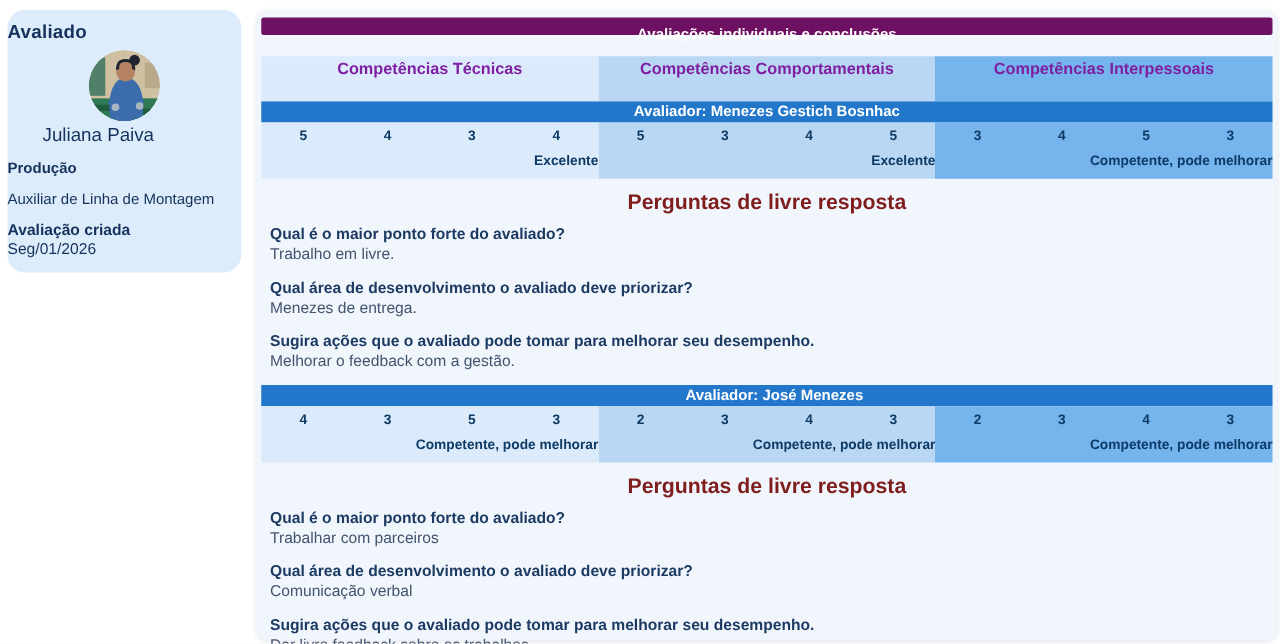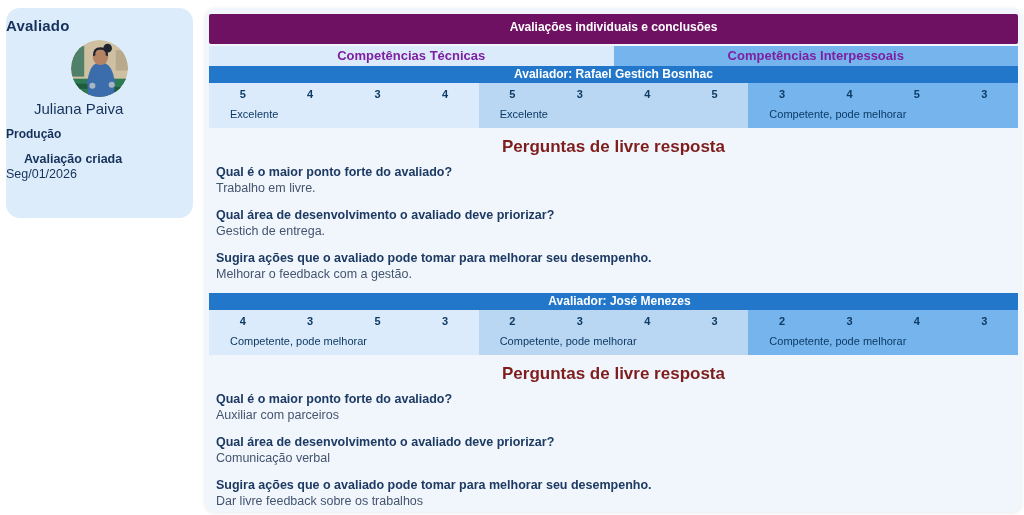--- a/index.html
+++ b/index.html
@@ -23,61 +23,61 @@
     border-radius:14px;
     text-align:left;
     padding-top:9px;
   }
   .profile-title{font-size:15px;font-weight:700;letter-spacing:.2px;}
   .avatar-wrap{margin:6px auto 2px auto;width:57px;height:57px;}
   .avatar-wrap svg{display:block;border-radius:50%;}
   .profile-name{font-size:15px;font-weight:400;margin-top:3px;margin-left:28px;}
   .profile-dept{font-size:12px;font-weight:700;margin-top:10px;}
   .profile-role{font-size:12px;font-weight:400;margin-top:11px;}
-  .profile-created{font-size:12.5px;font-weight:700;margin-top:11px;padding-left:18px;}
+  .profile-created{font-size:12.5px;font-weight:700;margin-top:11px;}
   .profile-date{font-size:12.5px;font-weight:400;margin-top:1px;}
 
   
   .main-panel{
     position:absolute;left:205px;top:8px;width:817px;height:504px;
     background:var(--panel-bg,#f0f6fc);
     border-radius:10px;
     box-shadow:0 1px 4px rgba(20,40,80,.10);
     padding:6px 4px 4px 4px;
   }
   .panel-title{
     background:var(--header-bg,#6e1163);
     color:var(--header-text,#fff);
-    height:30px;line-height:26px;
+    height:14px;line-height:26px;
     text-align:center;font-size:12px;font-weight:700;
     border-radius:2px;
-    margin-bottom:2px;
+    margin-bottom:17px;
     cursor:pointer;
   }
-  .col-headers{display:flex;height:20px;}
+  .col-headers{display:flex;height:36px;}
   .col-header{
     flex:1;text-align:center;line-height:20px;
     font-size:13px;font-weight:700;color:var(--column-text,#7e1fa2);
   }
   .col-1{background:var(--col1-bg,#dcebfb);}
   .col-2{background:var(--col2-bg,#b9d6f2);}
   .col-3{background:var(--col3-bg,#75b4ec);}
   .evaluator-bar{
     background:var(--evaluator-bg,#2277cb);
     color:#fff;height:17px;line-height:17px;
     text-align:center;font-size:12px;font-weight:700;
     cursor:pointer;
   }
   .score-grid{display:flex;}
   .score-col{flex:1;padding:0 0 2px 0;}
   .score-nums{display:flex;height:21px;align-items:center;}
   .score-num{flex:1;text-align:center;font-size:11px;font-weight:700;color:#0d3b66;}
   .score-verdict{
-    height:22px;line-height:20px;text-align:left;
-    font-size:11px;font-weight:400;color:#0d3b66;margin-left:21px;
+    height:22px;line-height:20px;text-align:right;
+    font-size:11px;font-weight:700;color:#0d3b66;
   }
   .free-heading{
     text-align:center;font-size:17px;font-weight:700;
     margin:9px 0 7px 0;color:#7f1d1d;
   }
   .qa-list{padding:0 10px 0 7px;}
   .qa-pair{margin-bottom:11px;}
   .qa-q{font-size:12.5px;font-weight:700;line-height:16px;color:#1d3a63;}
   .qa-a{font-size:12.5px;font-weight:400;line-height:16px;color:var(--answer-text,#44546f);}
   .evaluator-section-2 .evaluator-bar{padding-left:12px;}
@@ -107,35 +107,37 @@
         <circle cx="36" cy="8" r="4.2" fill="#20222e"></circle>
         <path d="M20 34 l-5 8 6 3 4-7z" fill="#3b6cab"></path>
         <path d="M38 34 l6 7-5 4-5-7z" fill="#3b6cab"></path>
         <circle cx="21" cy="45" r="3" fill="#a8b6c2"></circle>
         <circle cx="40" cy="44" r="3" fill="#a8b6c2"></circle>
       </g>
     </svg>
   </div>
   <div class="profile-name">Juliana Paiva</div>
   <div class="profile-dept">Produção</div>
+  <div class="profile-role">Auxiliar de Linha de Montagem</div>
   <div class="profile-created">Avaliação criada</div>
   <div class="profile-date">Seg/01/2026</div>
 </div>
 
 <div class="main-panel">
 
   <div class="panel-title">Avaliações individuais e conclusões</div>
 
   <div class="col-headers">
     <div class="col-header col-1">Competências Técnicas</div>
+    <div class="col-header col-2">Competências Comportamentais</div>
     <div class="col-header col-3">Competências Interpessoais</div>
   </div>
 
   <div class="evaluator-section">
-    <div class="evaluator-bar">Avaliador: Rafael Gestich Bosnhac</div>
+    <div class="evaluator-bar">Avaliador: Menezes Gestich Bosnhac</div>
     <div class="score-grid">
       <div class="score-col col-1">
         <div class="score-nums">
           <div class="score-num">5</div>
           <div class="score-num">4</div>
           <div class="score-num">3</div>
           <div class="score-num">4</div>
         </div>
         <div class="score-verdict">Excelente</div>
       </div>
@@ -161,21 +163,21 @@
 
     <div class="free-heading">Perguntas de livre resposta</div>
 
     <div class="qa-list">
       <div class="qa-pair">
         <div class="qa-q">Qual é o maior ponto forte do avaliado?</div>
         <div class="qa-a">Trabalho em livre.</div>
       </div>
       <div class="qa-pair">
         <div class="qa-q">Qual área de desenvolvimento o avaliado deve priorizar?</div>
-        <div class="qa-a">Gestich de entrega.</div>
+        <div class="qa-a">Menezes de entrega.</div>
       </div>
       <div class="qa-pair">
         <div class="qa-q">Sugira ações que o avaliado pode tomar para melhorar seu desempenho.</div>
         <div class="qa-a">Melhorar o feedback com a gestão.</div>
       </div>
     </div>
   </div>
 
   <div class="evaluator-section evaluator-section-2">
     <div class="evaluator-bar">Avaliador: José Menezes</div>
@@ -207,21 +209,21 @@
         </div>
         <div class="score-verdict">Competente, pode melhorar</div>
       </div>
     </div>
 
     <div class="free-heading">Perguntas de livre resposta</div>
 
     <div class="qa-list">
       <div class="qa-pair">
         <div class="qa-q">Qual é o maior ponto forte do avaliado?</div>
-        <div class="qa-a">Auxiliar com parceiros</div>
+        <div class="qa-a">Trabalhar com parceiros</div>
       </div>
       <div class="qa-pair">
         <div class="qa-q">Qual área de desenvolvimento o avaliado deve priorizar?</div>
         <div class="qa-a">Comunicação verbal</div>
       </div>
       <div class="qa-pair">
         <div class="qa-q">Sugira ações que o avaliado pode tomar para melhorar seu desempenho.</div>
         <div class="qa-a">Dar livre feedback sobre os trabalhos</div>
       </div>
     </div>

